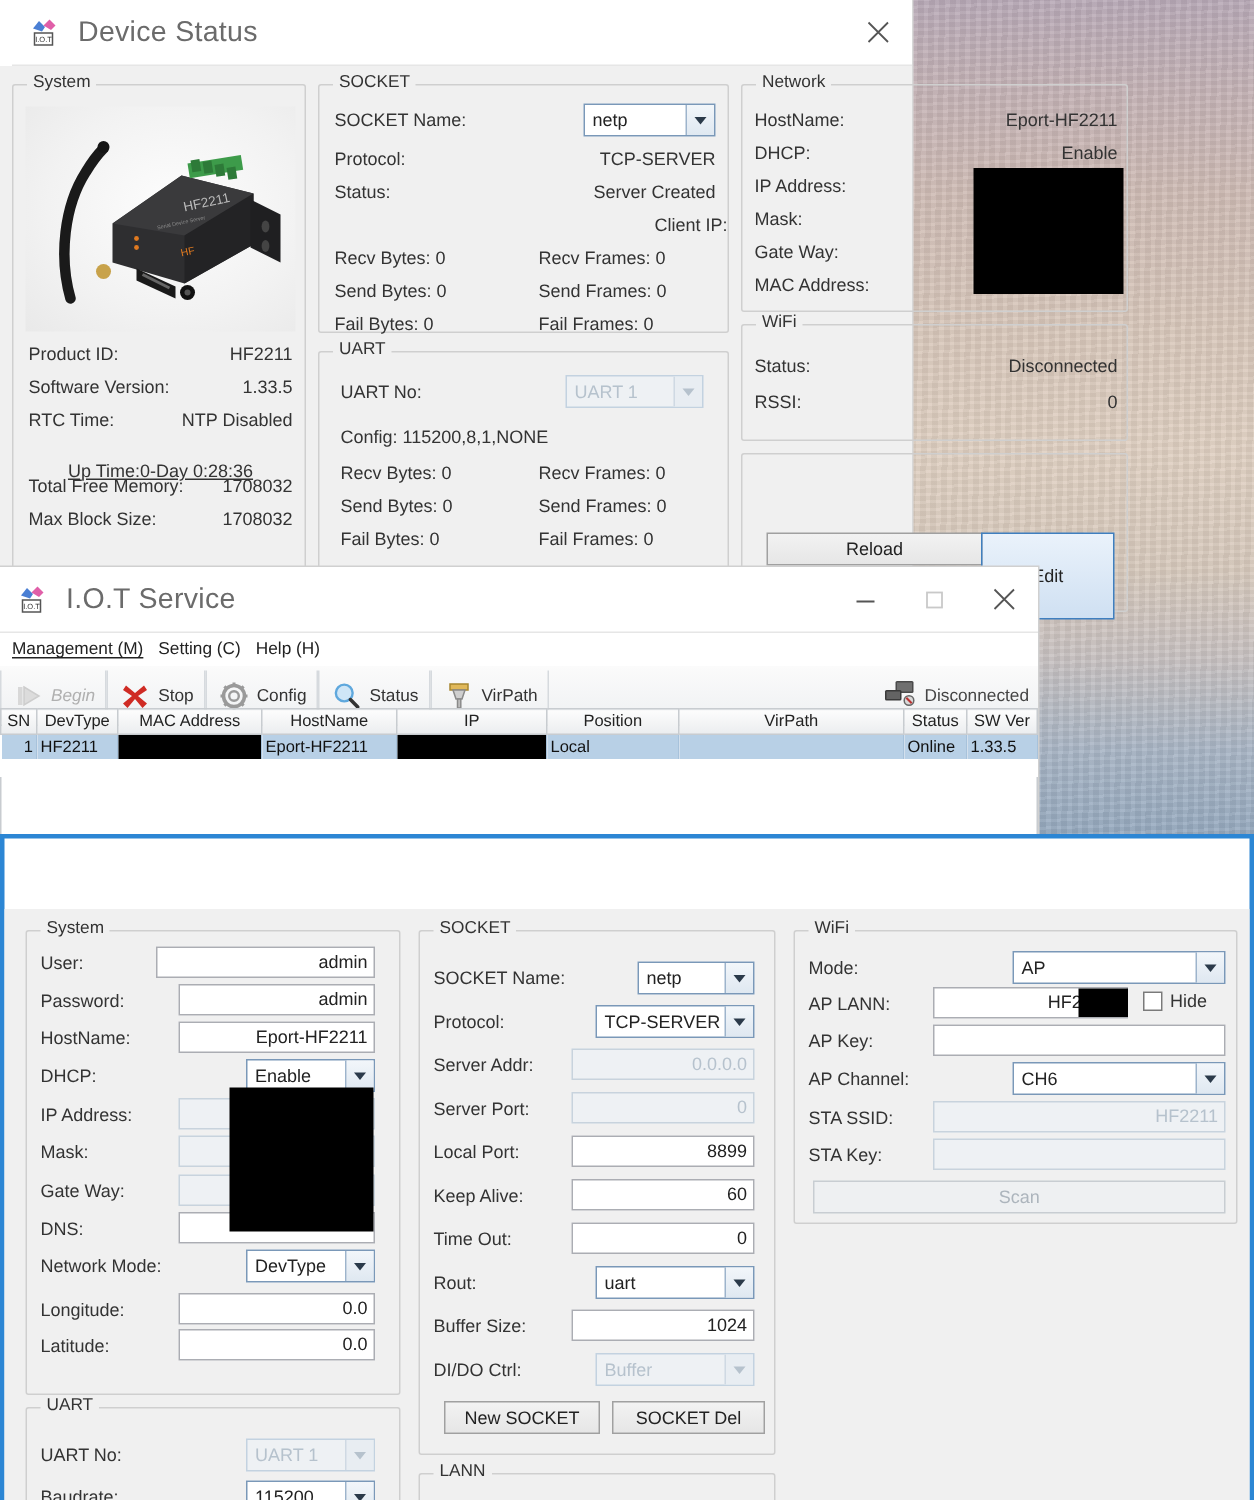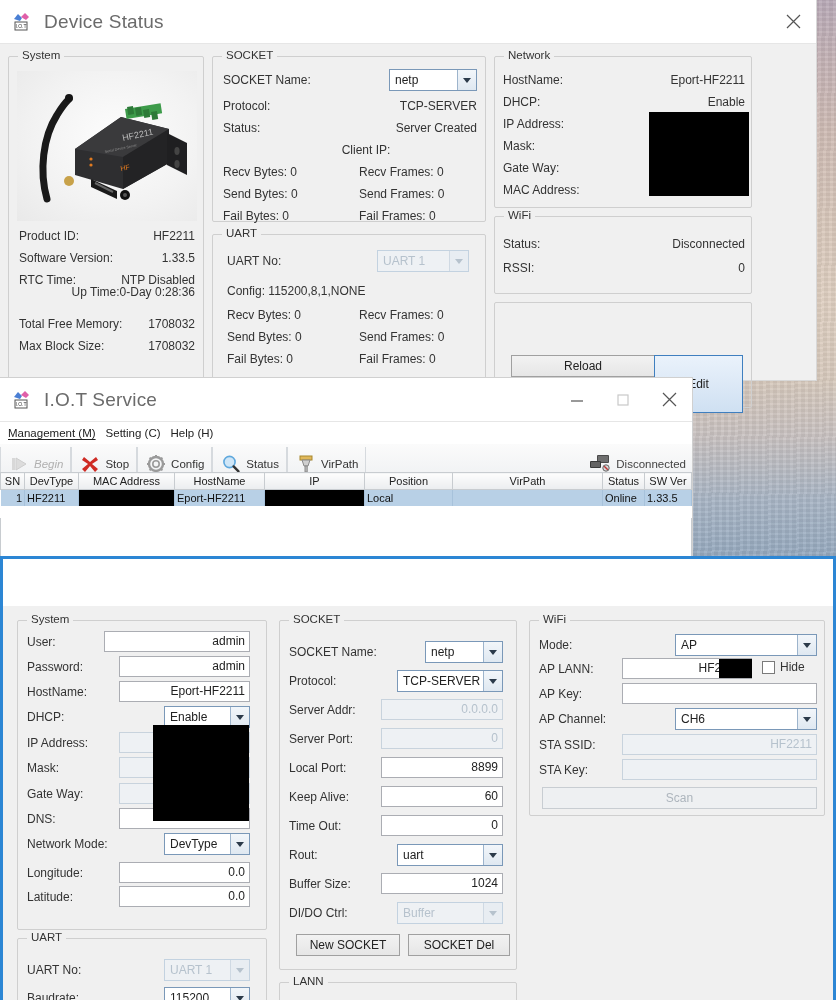--- a/index.html
+++ b/index.html
@@ -103,22 +103,22 @@
     background: linear-gradient(180deg,#f2f2f2,#e6e6e6);
     border: 1px solid #a0a0a0;
     margin-left: 7px;
   }
   .btn.disabled { color: #adb5bd; background: #eef0f2; border-color: #c8cdd2; }
   .btn.accent { border: 1px solid #3f7fbf; background: linear-gradient(180deg,#eaf2fb,#cfe0f2); }
 
   .redact { position: absolute; background: #000; }
 
   
-  #device-status { left: 0; top: 0; width: 816px; height: 380px;
-     box-shadow: 0 0 0 1px #d8d8d8; }
+  #device-status { left: 0; top: 0; width: 608px; height: 380px;
+     box-shadow: 0 0 0 1px #d8d8d8; padding-left: 8px; }
   #device-status .body { position: absolute; left:0; top:44px; right:0; bottom:0; background:#f0f0f0; }
 
   .devphoto {
     position: absolute; left: 8px; top: 14px; width: 180px; height: 150px;
     background: radial-gradient(ellipse at 55% 45%, #fdfdfd 0%, #f2f2f2 60%, #e9e9e9 100%);
   }
 
   
   #iot-service { left: 0; top: 378px; width: 692px; height: 180px; box-shadow: 0 0 0 1px #d0d0d0; }
   #iot-service .menubar {
@@ -229,21 +229,21 @@
         <span class="val">HF2211</span>
       </div>
       <div class="row" style="left:10px; top:194px; width:176px; display:flex; justify-content:space-between;">
         <span class="lbl">Software Version:</span>
         <span class="val">1.33.5</span>
       </div>
       <div class="row" style="left:10px; top:216px; width:176px; display:flex; justify-content:space-between;">
         <span class="lbl">RTC Time:</span>
         <span class="val">NTP Disabled</span>
       </div>
-      <div class="row" style="left:10px; top:228px; width:176px; display:flex; justify-content:flex-end;">
+      <div class="row" style="left:10px; top:250px; width:176px; display:flex; justify-content:center;text-decoration:underline;">
         <span class="lbl">Up Time:</span>
         <span class="val">0-Day 0:28:36</span>
       </div>
       <div class="row" style="left:10px; top:260px; width:176px; display:flex; justify-content:space-between;">
         <span class="lbl">Total Free Memory:</span>
         <span class="val">1708032</span>
       </div>
       <div class="row" style="left:10px; top:282px; width:176px; display:flex; justify-content:space-between;">
         <span class="lbl">Max Block Size:</span>
         <span class="val">1708032</span>
@@ -260,21 +260,21 @@
           </span>
       </div>
       <div class="row" style="left:10px; top:42px; width:254px; display:flex; justify-content:space-between;">
         <span class="lbl">Protocol:</span>
         <span class="val">TCP-SERVER</span>
       </div>
       <div class="row" style="left:10px; top:64px; width:254px; display:flex; justify-content:space-between;">
         <span class="lbl">Status:</span>
         <span class="val">Server Created</span>
       </div>
-      <div class="row" style="left:26px; top:86px; width:254px; display:flex; justify-content:center;">
+      <div class="row" style="left:18px; top:86px; width:254px; display:flex; justify-content:flex-end;">
         <span class="lbl">Client IP:</span>
         <span class="val"></span>
       </div>
       <div class="row" style="left:10px; top:108px;">Recv Bytes: 0</div>
       <div class="row" style="left:146px; top:108px;">Recv Frames: 0</div>
       <div class="row" style="left:10px; top:130px;">Send Bytes: 0</div>
       <div class="row" style="left:146px; top:130px;">Send Frames: 0</div>
       <div class="row" style="left:10px; top:152px;">Fail Bytes: 0</div>
       <div class="row" style="left:146px; top:152px;">Fail Frames: 0</div>
     </div>

